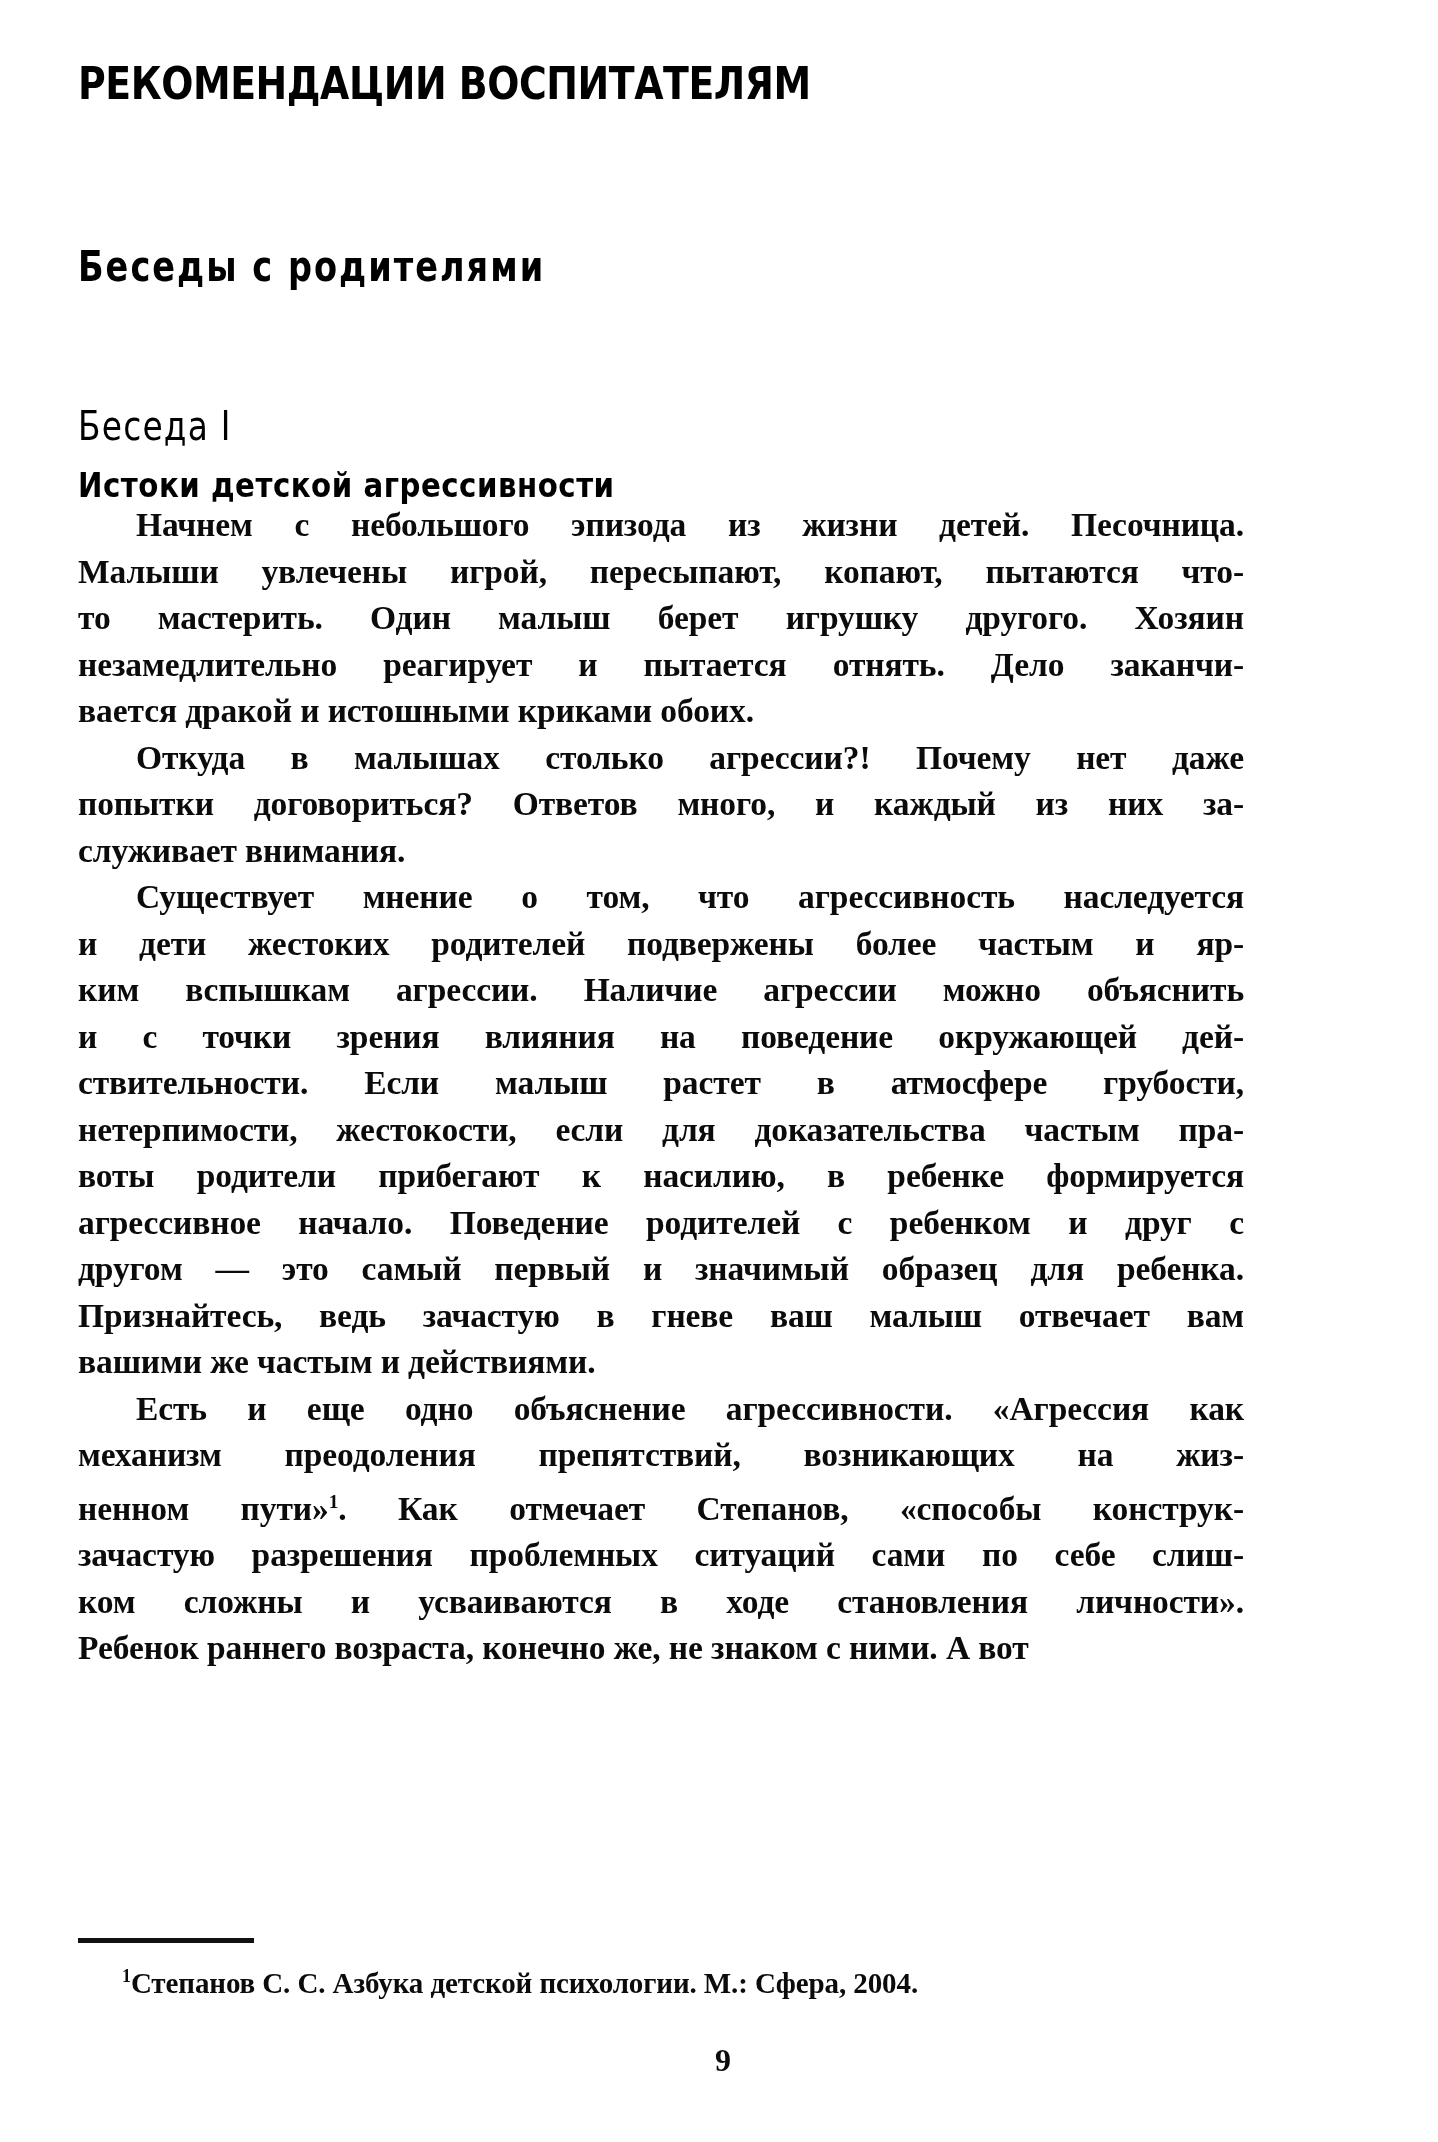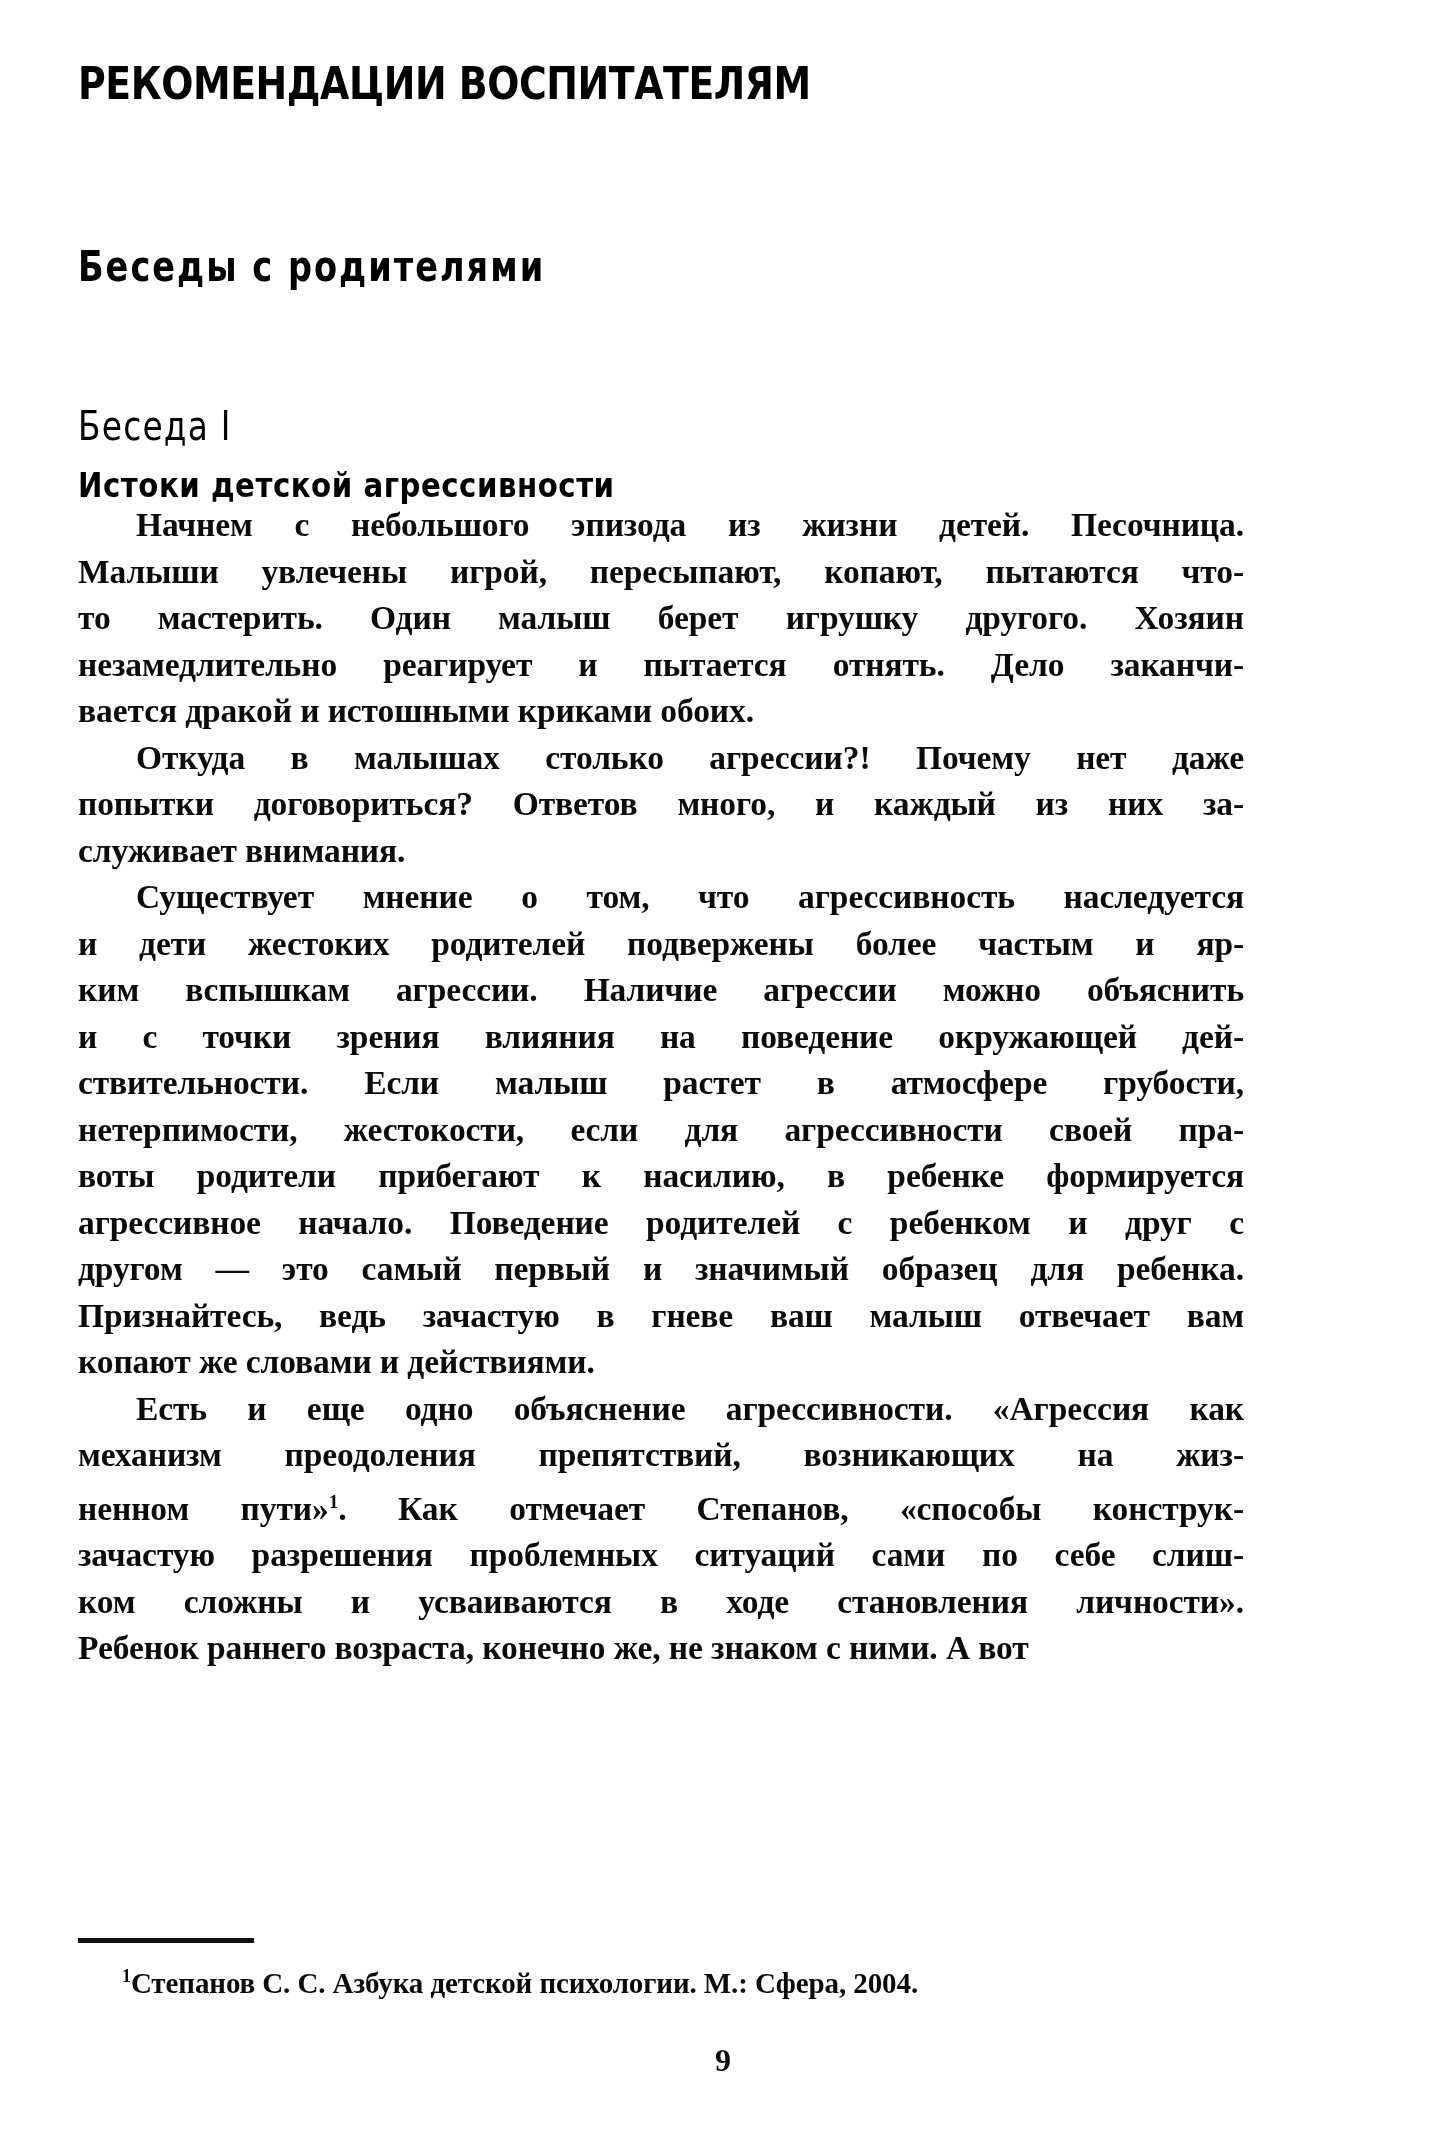--- a/index.html
+++ b/index.html
@@ -194,26 +194,26 @@
         <span class="line">попытки договориться? Ответов много, и каждый из них за-</span>
         <span class="line last">служивает внимания.</span>
       </p>
 
       <p class="para">
         <span class="line indent">Существует мнение о том, что агрессивность наследуется</span>
         <span class="line">и дети жестоких родителей подвержены более частым и яр-</span>
         <span class="line">ким вспышкам агрессии. Наличие агрессии можно объяснить</span>
         <span class="line">и с точки зрения влияния на поведение окружающей дей-</span>
         <span class="line">ствительности. Если малыш растет в атмосфере грубости,</span>
-        <span class="line">нетерпимости, жестокости, если для агрессивности своей пра-</span>
+        <span class="line">нетерпимости, жестокости, если для доказательства частым пра-</span>
         <span class="line">воты родители прибегают к насилию, в ребенке формируется</span>
         <span class="line">агрессивное начало. Поведение родителей с ребенком и друг с</span>
         <span class="line">другом — это самый первый и значимый образец для ребенка.</span>
         <span class="line">Признайтесь, ведь зачастую в гневе ваш малыш отвечает вам</span>
-        <span class="line last">копают же словами и действиями.</span>
+        <span class="line last">вашими же частым и действиями.</span>
       </p>
 
       <p class="para">
         <span class="line indent">Есть и еще одно объяснение агрессивности. «Агрессия как</span>
         <span class="line">механизм преодоления препятствий, возникающих на жиз-</span>
         <span class="line"><span>ненном пути»</span><sup class="fn-ref">1</sup><span>. Как отмечает Степанов, «способы конструк-</span></span>
         <span class="line">зачастую разрешения проблемных ситуаций сами по себе слиш-</span>
         <span class="line">ком сложны и усваиваются в ходе становления личности».</span>
         <span class="line last">Ребенок раннего возраста, конечно же, не знаком с ними. А вот</span>
       </p>

